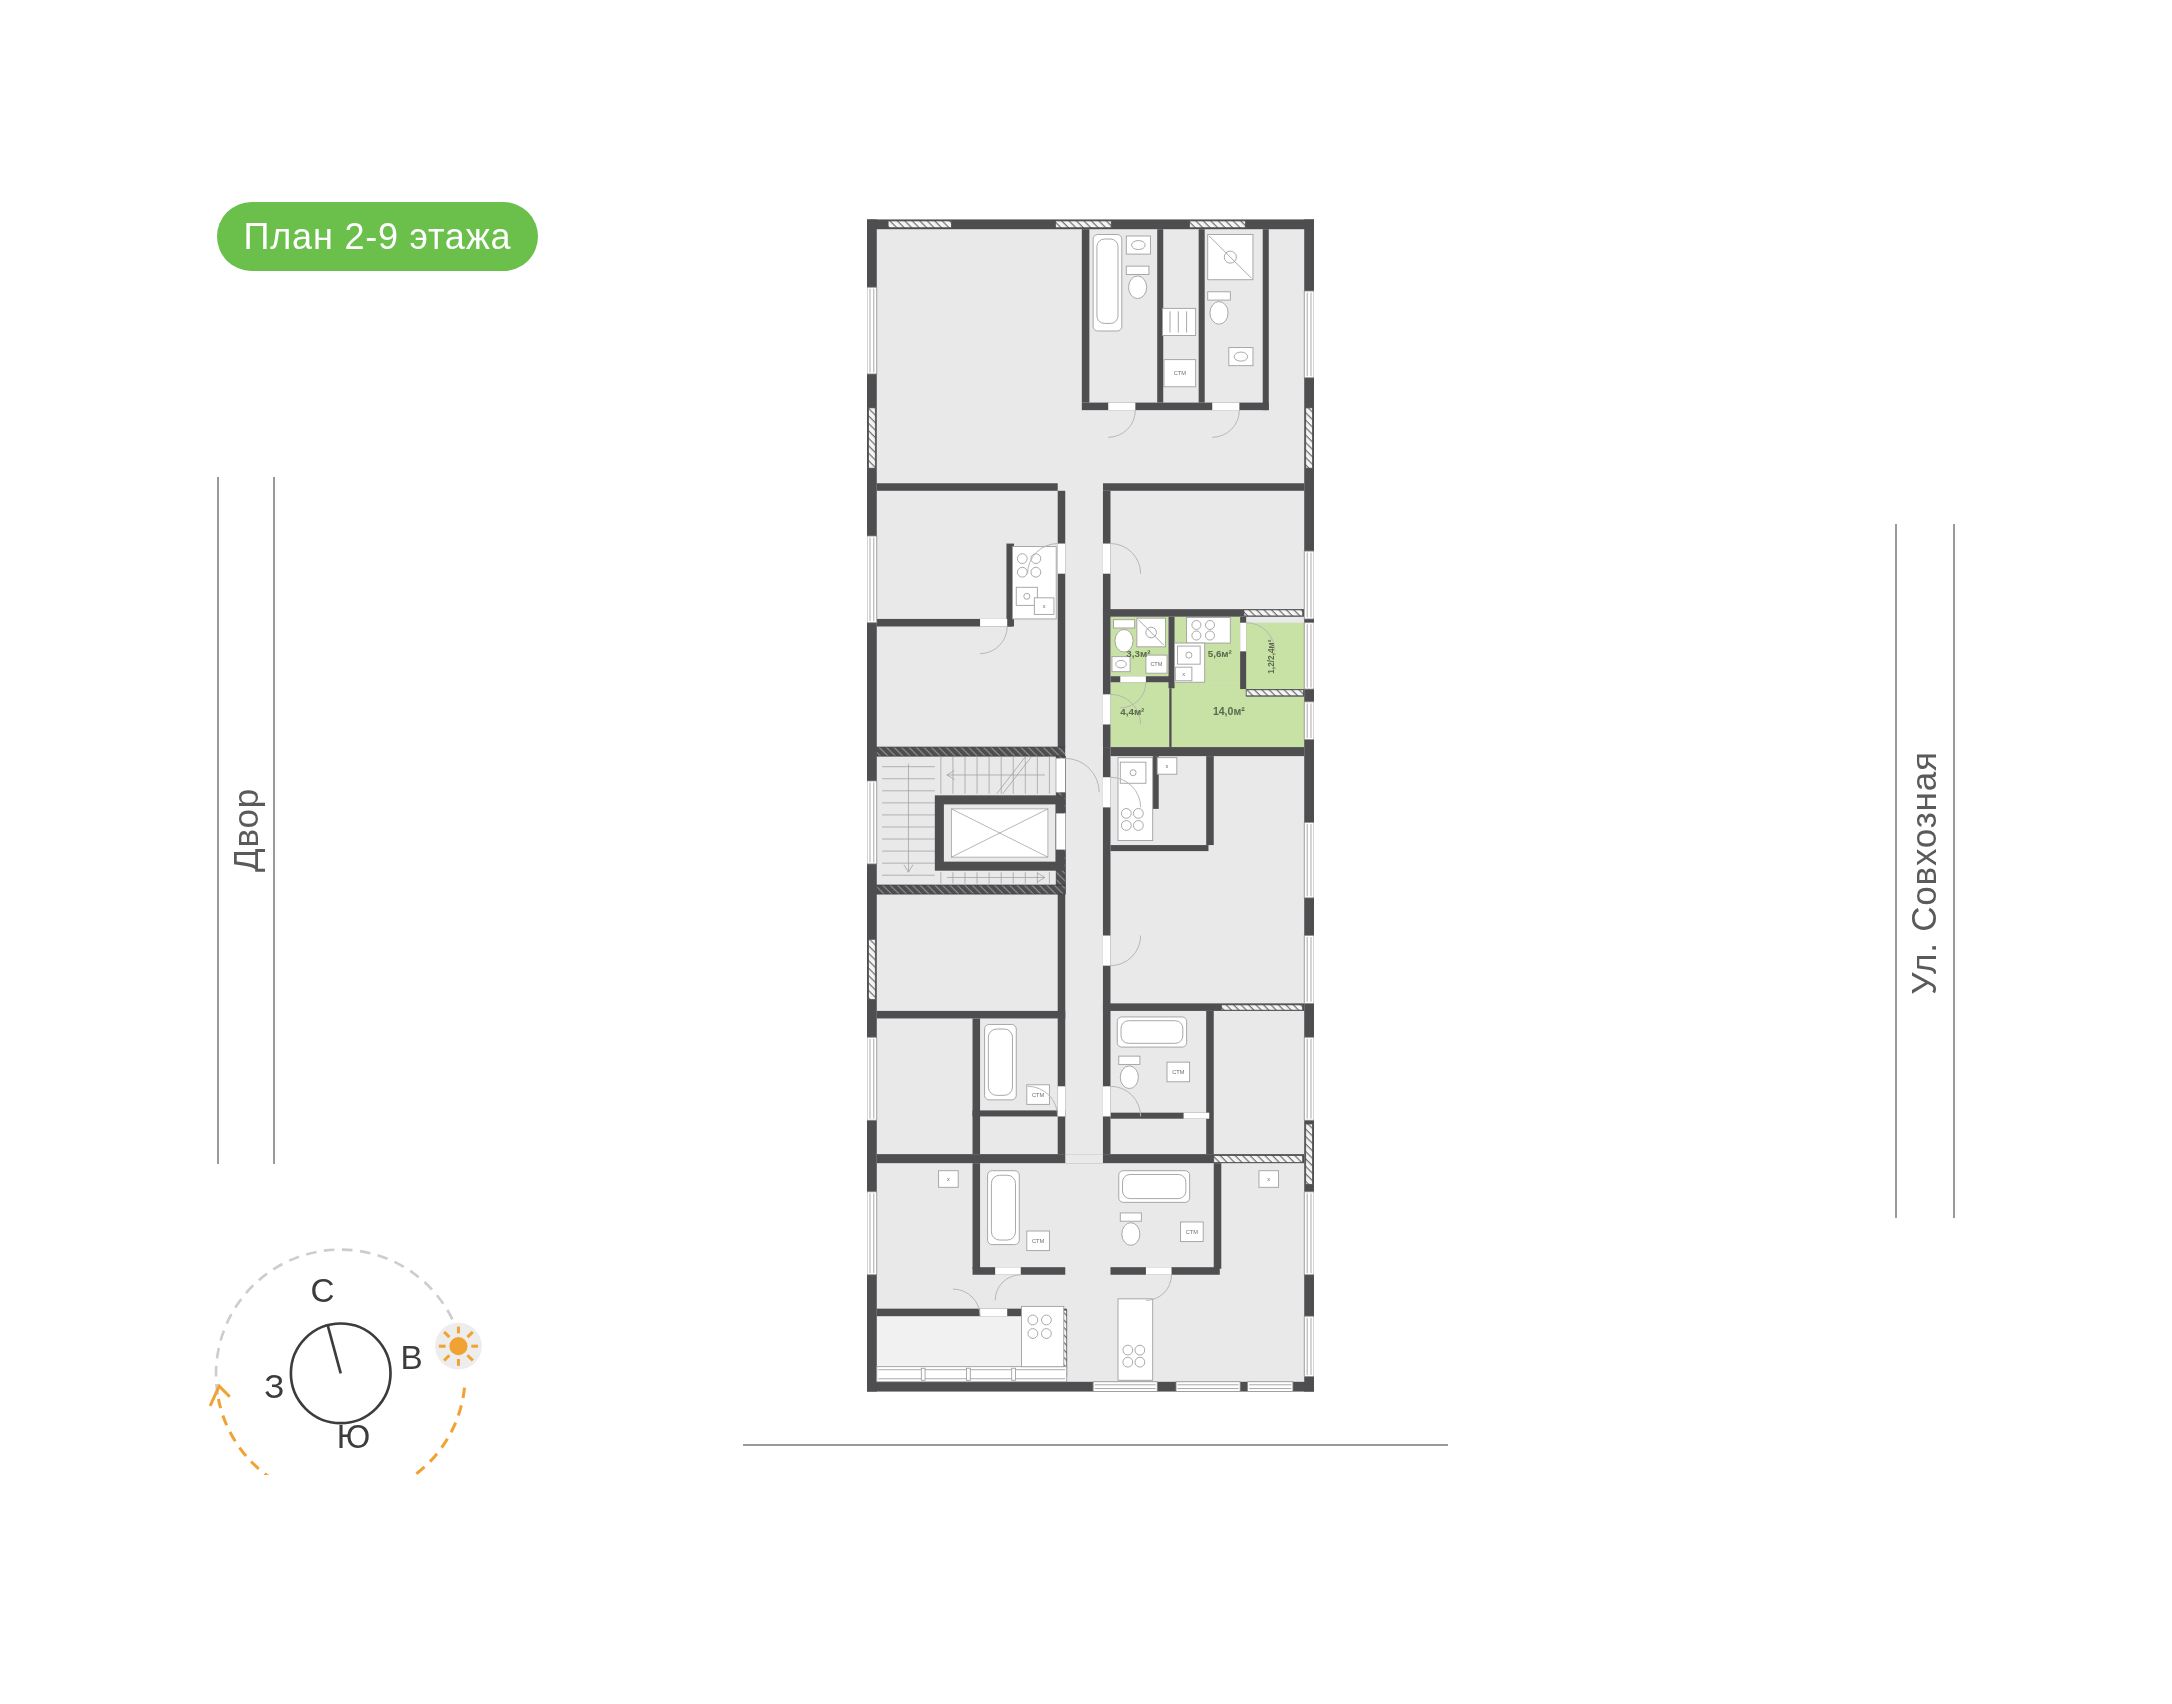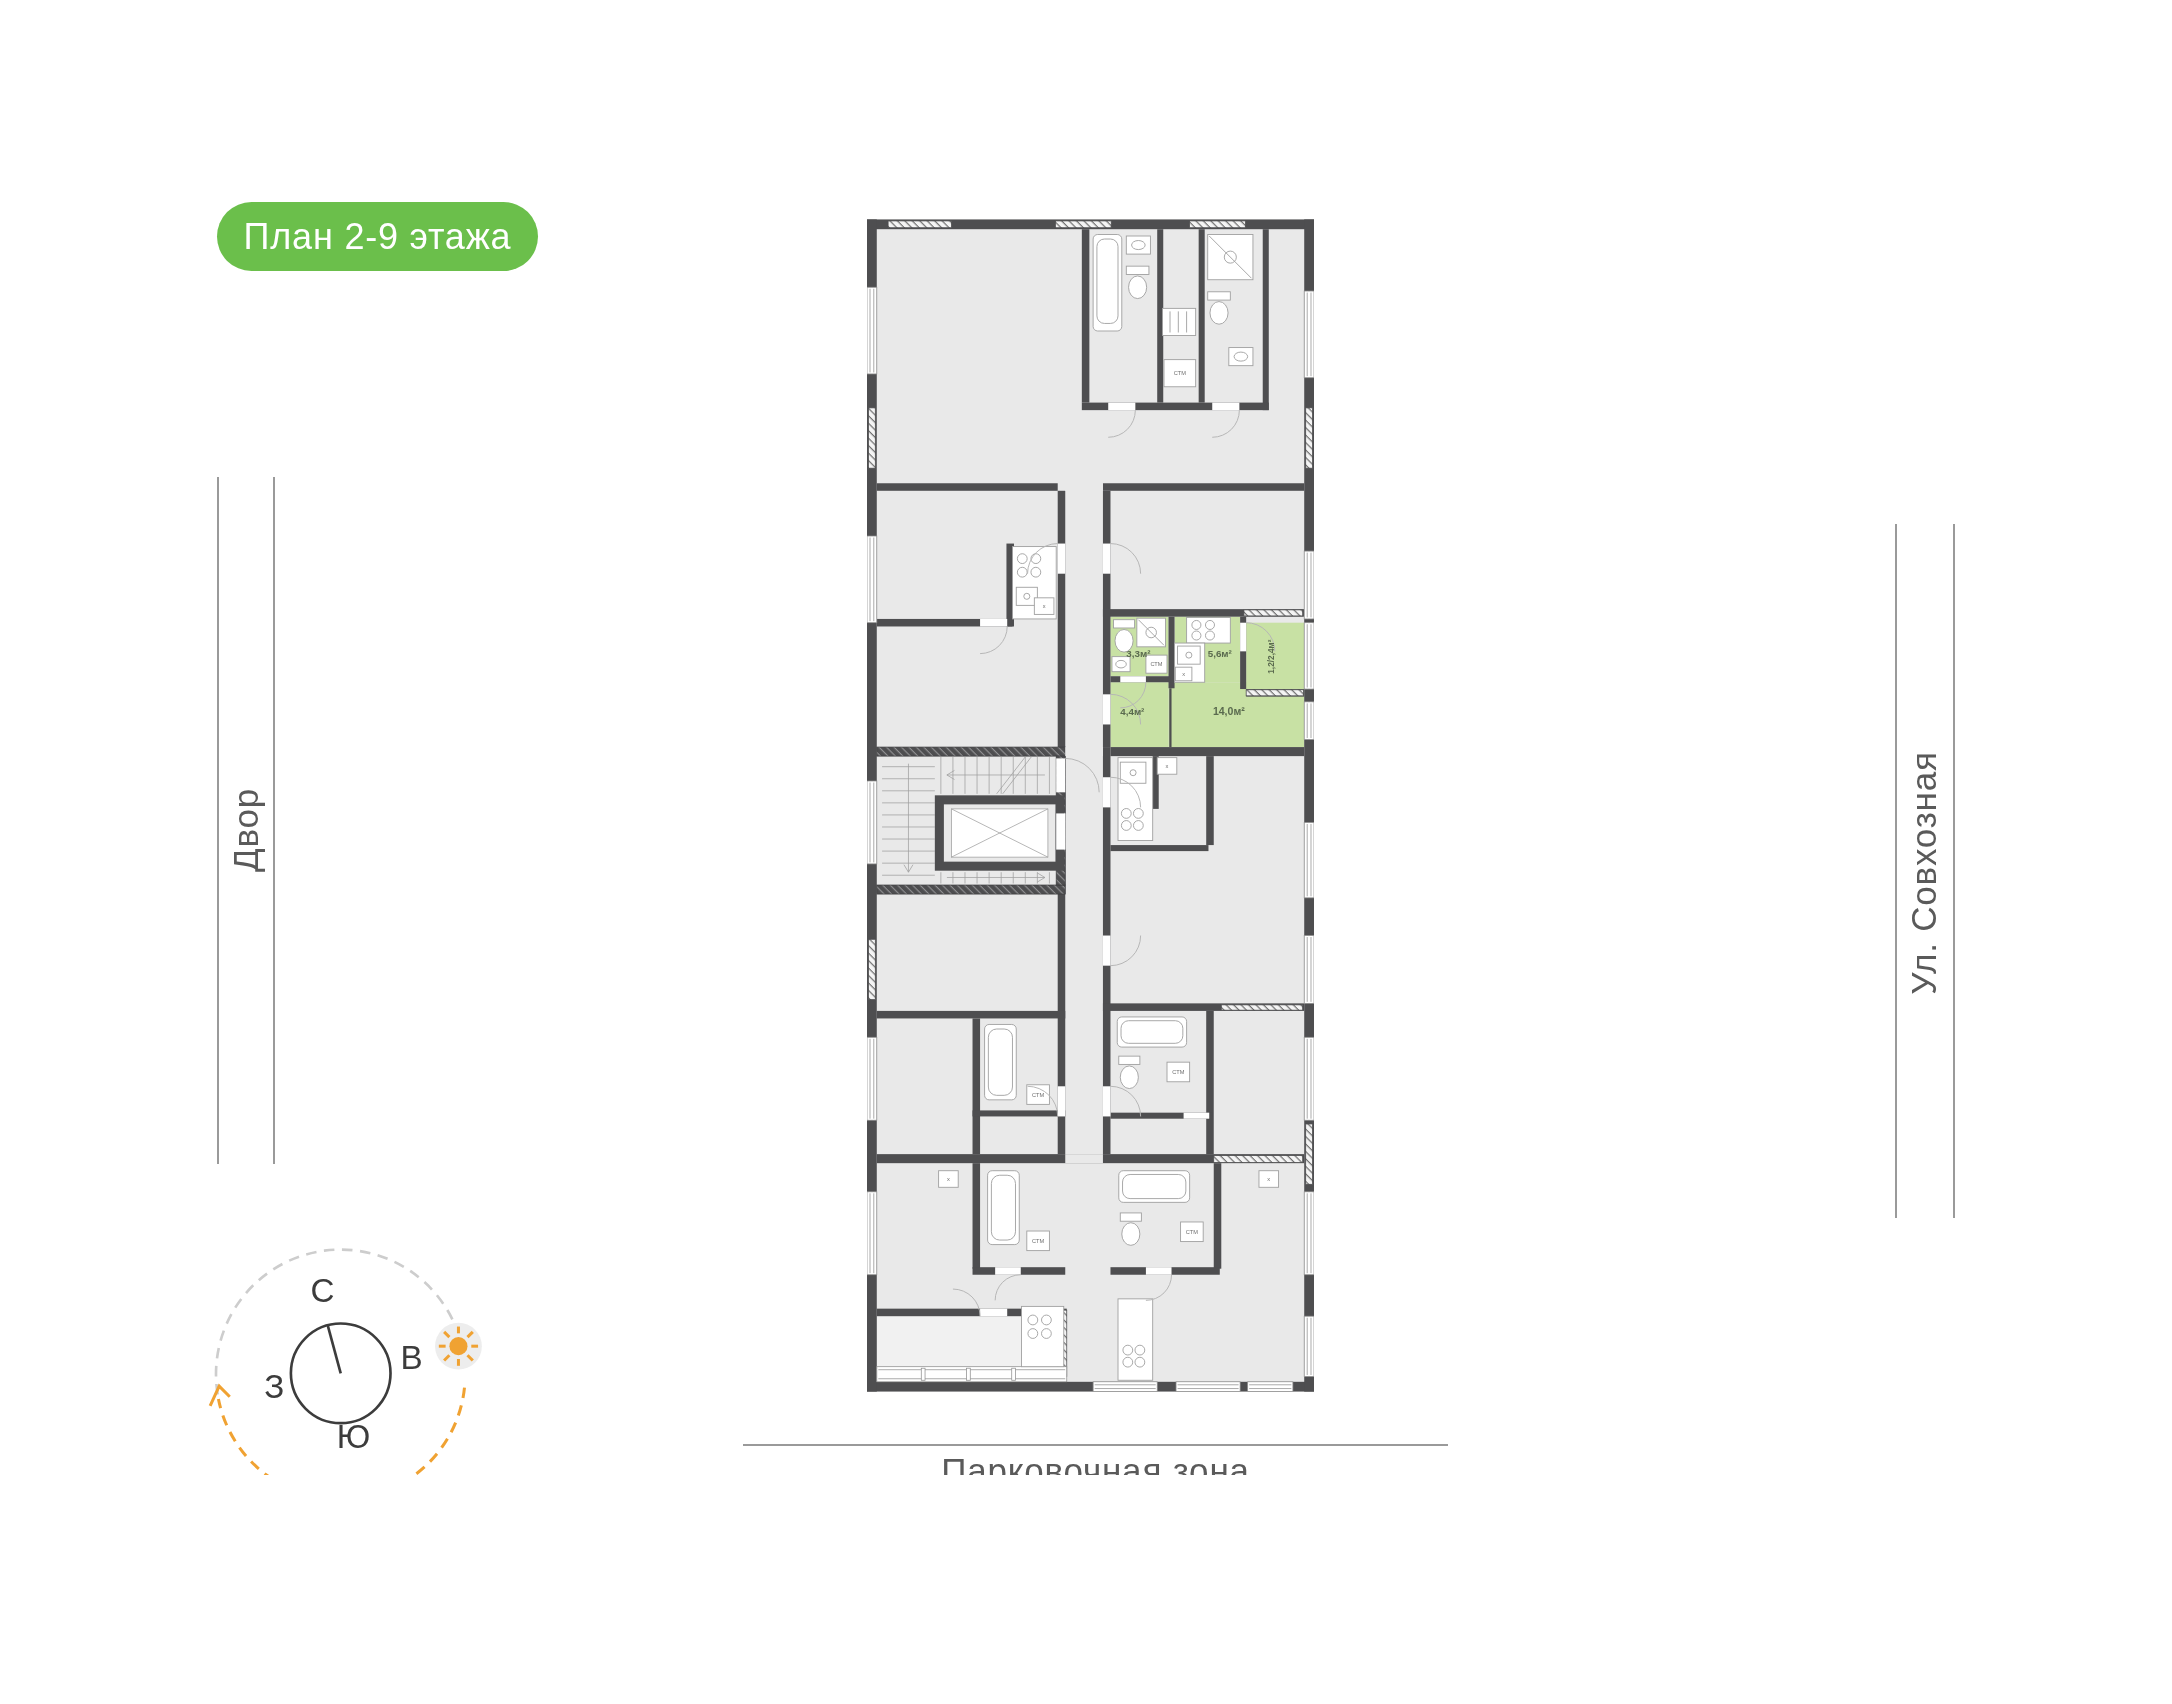--- a/index.html
+++ b/index.html
@@ -27,21 +27,20 @@
   <div class="road-line-v" style="left:217px;top:477px;height:687px"></div>
   <div class="road-line-v" style="left:273px;top:477px;height:687px"></div>
   <div class="road-label rot" style="left:170px;top:809px;width:151px;height:42px;line-height:42px">Двор</div>
 
   <div class="road-line-v" style="left:1895px;top:524px;height:694px"></div>
   <div class="road-line-v" style="left:1953px;top:524px;height:694px"></div>
   <div class="road-label rot" style="left:1773px;top:852px;width:302px;height:42px;line-height:42px">Ул. Совхозная</div>
 
   <div class="road-line-h" style="left:743px;top:1444px;width:705px"></div>
   <div class="road-line-h" style="left:743px;top:1500px;width:705px"></div>
-  <div class="road-label" style="left:869px;top:1450px;width:453px;height:42px;line-height:42px">Парковочная зона</div>
 
   <svg viewBox="0 0 420 420" style="position:absolute;left:189px;top:1199px;width:317px;height:317px">
     <path d="M38,259 A165,165 0 1 1 365,216" fill="none" stroke="#cdcdcd" stroke-width="3.5" stroke-dasharray="14 10"></path>
     <path d="M365,250 A165,165 0 0 1 39,265" fill="none" stroke="#f0a232" stroke-width="4" stroke-dasharray="14 10"></path>
     <path d="M28,274 L40,248 L54,262" fill="none" stroke="#f0a232" stroke-width="4"></path>
     <circle cx="357" cy="195" r="31" fill="#ededed"></circle>
     <g stroke="#f0a232" stroke-width="4">
       <circle cx="357" cy="195" r="12" fill="#f0a232" stroke="none"></circle>
       <line x1="374" y1="195" x2="383" y2="195"></line>
       <line x1="369" y1="207" x2="376" y2="214"></line>

